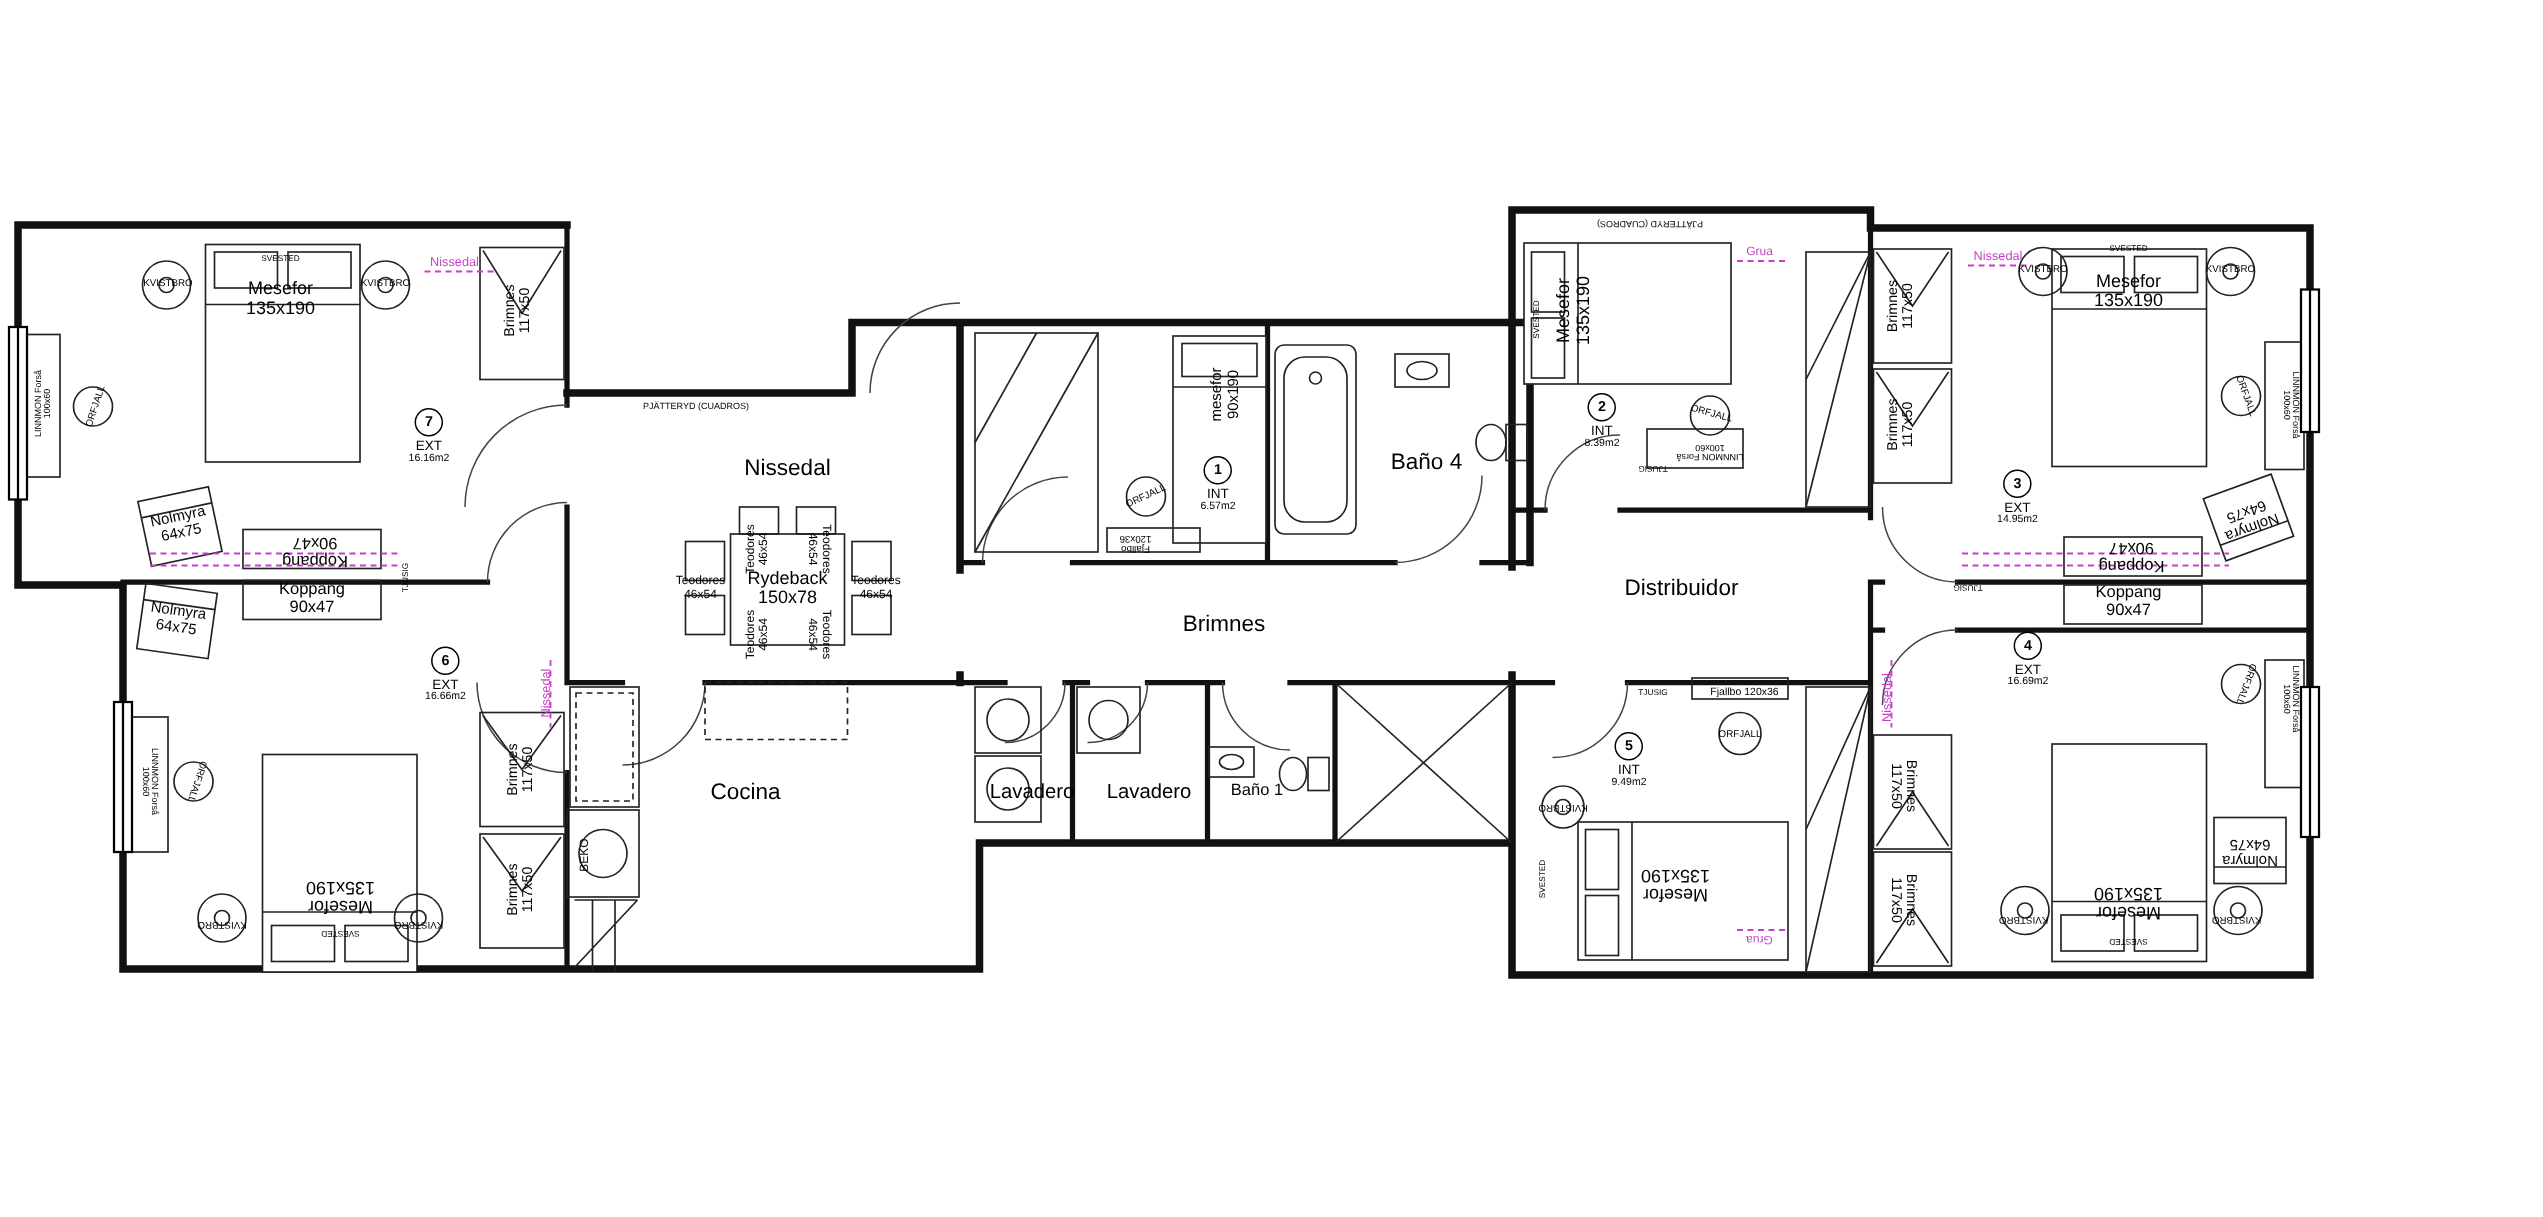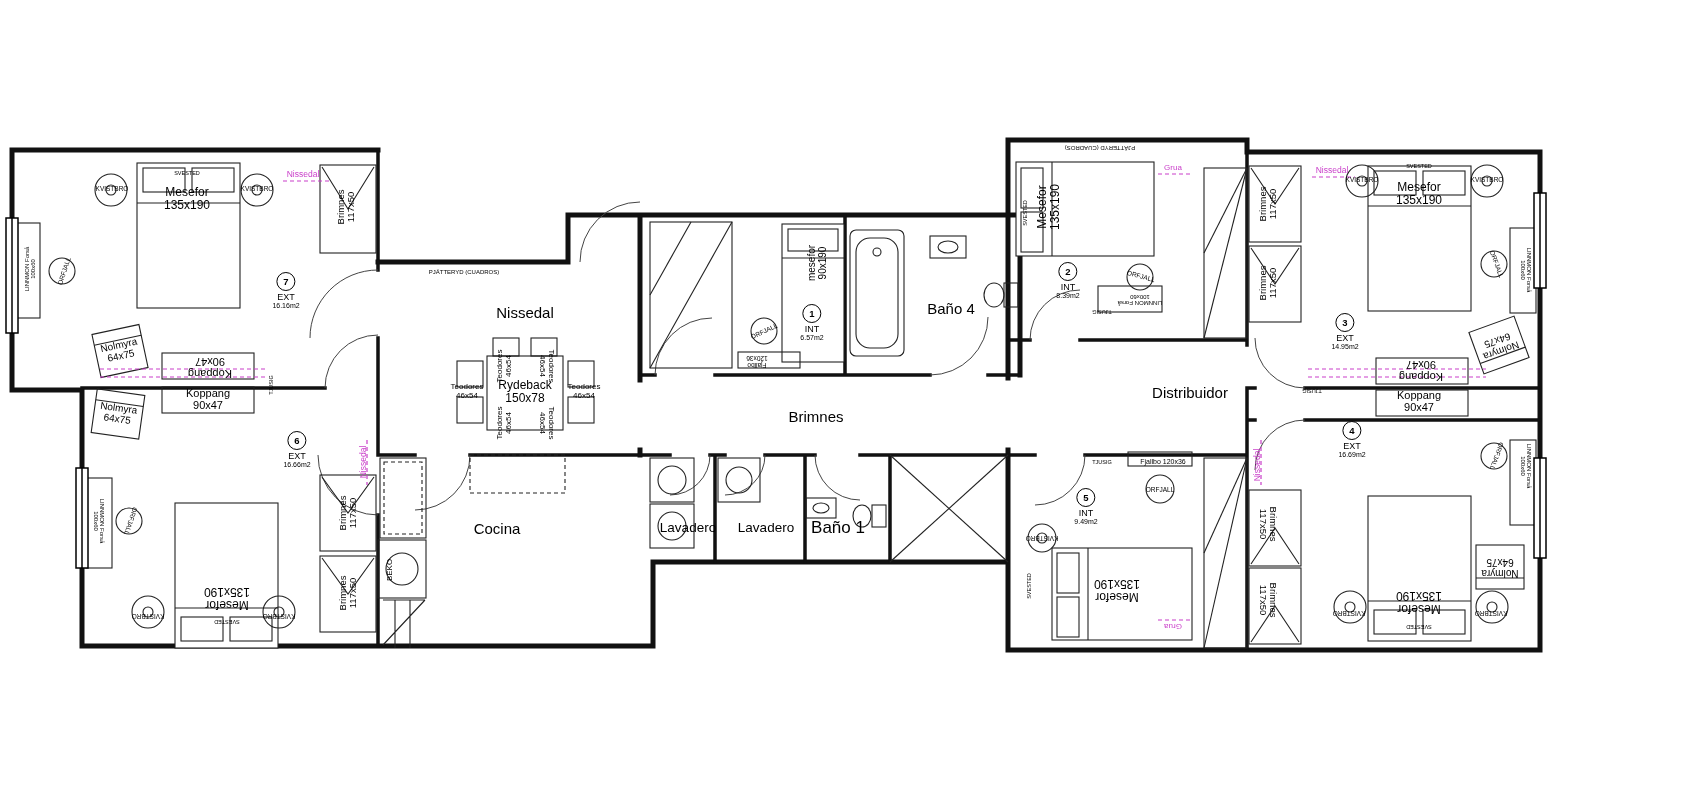--- a/index.html
+++ b/index.html
@@ -241,22 +241,22 @@
         <line x1="1158" y1="620" x2="1192" y2="620"></line>
   </g>
 </svg>
 
 <div class="lbl room" style="left:525px;top:313px">Nissedal</div>
 <div class="lbl room" style="left:497px;top:529px">Cocina</div>
 <div class="lbl room" style="left:816px;top:417px">Brimnes</div>
 <div class="lbl room" style="left:951px;top:309px">Baño 4</div>
 <div class="lbl" style="left:688px;top:528px;font-size:13.5px">Lavadero</div>
 <div class="lbl" style="left:766px;top:528px;font-size:13.5px">Lavadero</div>
-<div class="lbl" style="left:838px;top:528px;font-size:17px">Baño 1</div>
-<div class="lbl room" style="left:1190px;top:393px">Distribuidor</div>
+<div class="lbl" style="left:838px;top:528px;font-size:11px">Baño 1</div>
+<div class="lbl room" style="left:1121px;top:393px">Distribuidor</div>
 
 <div class="zone" style="left:286px;top:272px">
   <div class="zc">7</div>
   <div class="zt">EXT</div>
   <div class="za">16.16m2</div>
 </div>
 <div class="zone" style="left:297px;top:431px">
   <div class="zc">6</div>
   <div class="zt">EXT</div>
   <div class="za">16.66m2</div>

